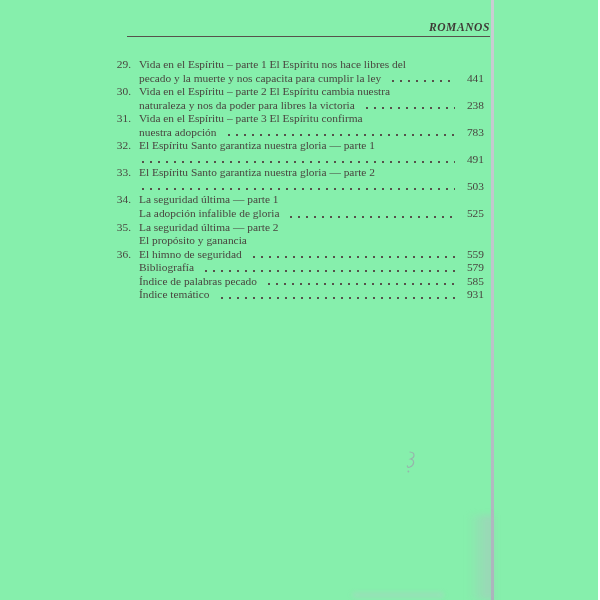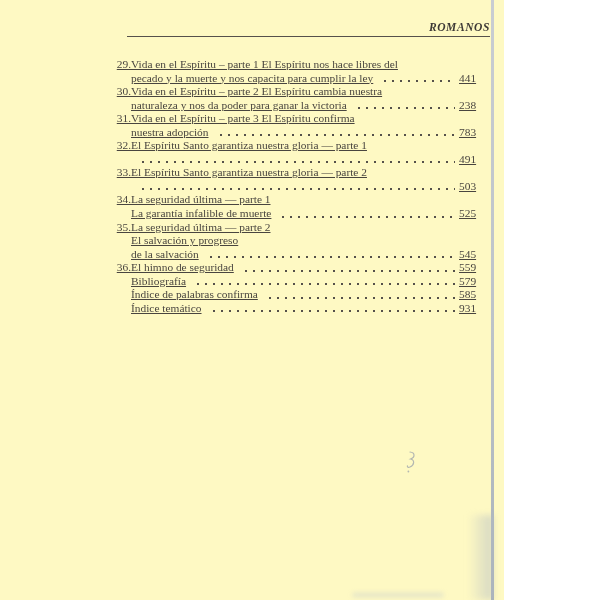--- a/index.html
+++ b/index.html
@@ -4,22 +4,22 @@
 <style>
   :root{
     --text:#49453f;
     --rule:#56514b;
     --page-edge:#bcc3c9;
     --ink-mark:#9ca3ac;
   }
   html,body{margin:0;padding:0;background:#ffffff;}
   .canvas{
     position:relative;
-    width:504px;height:600px;
-    background:#fef9c3;
+    width:598px;height:600px;
+    background:#86efac;
     overflow:hidden;
     font-family:"Liberation Serif","DejaVu Serif",serif;
   }
   
   .header{position:absolute;left:127px;top:21px;width:363px;}
   .header .title{
     text-align:right;
     font-style:italic;
     font-weight:600;
     font-size:11.5px;
@@ -27,34 +27,34 @@
     letter-spacing:0.6px;
     color:#3e3a36;
     padding-bottom:2px;
   }
   .header .rule{border-top:1.6px solid var(--rule);height:0;}
   
   .toc{
     position:absolute;left:108px;top:58px;width:376px;
     font-size:11.4px;color:var(--text);
   }
-  .row{display:flex;height:13.55px;line-height:13.55px;align-items:flex-end;text-decoration:underline;}
+  .row{display:flex;height:13.55px;line-height:13.55px;align-items:flex-end;}
   .num{flex:none;width:23px;text-align:right;}
-  .txt{flex:none;white-space:nowrap;}
+  .txt{flex:none;margin-left:8px;white-space:nowrap;}
   .leader{
     flex:1 1 auto;
     align-self:stretch;
     margin:0 4px 0 6px;
     background-image:radial-gradient(circle, #55514a 1.1px, rgba(0,0,0,0) 1.45px);
     background-size:8px 4px;
     background-repeat:repeat-x;
     background-position:2px calc(100% - 2px);
   }
   .leader.hidden{background-image:none;}
-  .pg{flex:none;min-width:25px;text-align:left;}
+  .pg{flex:none;min-width:25px;text-align:right;}
   
   .page-edge-line{
     position:absolute;left:491px;top:0;width:3px;height:600px;
     background:linear-gradient(to bottom,#c9cdd2 0%, var(--page-edge) 55%, #a9b2ba 100%);
     filter:blur(0.4px);
   }
   .page-curl{
     position:absolute;left:468px;top:515px;width:25px;height:85px;
     background:linear-gradient(to right, rgba(185,192,200,0) 0%, rgba(178,187,196,0.55) 100%);
     filter:blur(3px);
@@ -97,21 +97,21 @@
 
     <div class="row">
       <span class="num">30.</span>
       <span class="txt">Vida en el Espíritu – parte 2 El Espíritu cambia nuestra</span>
       <span class="leader hidden"></span>
       <span class="pg"></span>
     </div>
 
     <div class="row">
       <span class="num"></span>
-      <span class="txt">naturaleza y nos da poder para ganar la victoria</span>
+      <span class="txt">naturaleza y nos da poder para libres la victoria</span>
       <span class="leader"></span>
       <span class="pg">238</span>
     </div>
 
     <div class="row">
       <span class="num">31.</span>
       <span class="txt">Vida en el Espíritu – parte 3 El Espíritu confirma</span>
       <span class="leader hidden"></span>
       <span class="pg"></span>
     </div>
@@ -151,64 +151,58 @@
 
     <div class="row">
       <span class="num">34.</span>
       <span class="txt">La seguridad última — parte 1</span>
       <span class="leader hidden"></span>
       <span class="pg"></span>
     </div>
 
     <div class="row">
       <span class="num"></span>
-      <span class="txt">La garantía infalible de muerte</span>
+      <span class="txt">La adopción infalible de gloria</span>
       <span class="leader"></span>
       <span class="pg">525</span>
     </div>
 
     <div class="row">
       <span class="num">35.</span>
       <span class="txt">La seguridad última — parte 2</span>
       <span class="leader hidden"></span>
       <span class="pg"></span>
     </div>
 
     <div class="row">
       <span class="num"></span>
-      <span class="txt">El salvación y progreso</span>
-      <span class="leader hidden"></span>
-      <span class="pg"></span>
-    </div>
-
-    <div class="row">
-      <span class="num"></span>
-      <span class="txt">de la salvación</span>
-      <span class="leader"></span>
-      <span class="pg">545</span>
-    </div>
+      <span class="txt">El propósito y ganancia</span>
+      <span class="leader hidden"></span>
+      <span class="pg"></span>
+    </div>
+
 
     <div class="row">
       <span class="num">36.</span>
       <span class="txt">El himno de seguridad</span>
       <span class="leader"></span>
       <span class="pg">559</span>
     </div>
 
     <div class="row">
       <span class="num"></span>
       <span class="txt">Bibliografía</span>
       <span class="leader"></span>
       <span class="pg">579</span>
     </div>
 
 
     <div class="row">
       <span class="num"></span>
-      <span class="txt">Índice de palabras confirma</span>
+      <span class="txt">Índice de palabras pecado</span>
       <span class="leader"></span>
       <span class="pg">585</span>
     </div>
 
     <div class="row">
       <span class="num"></span>
       <span class="txt">Índice temático</span>
       <span class="leader"></span>
       <span class="pg">931</span>
     </div>

